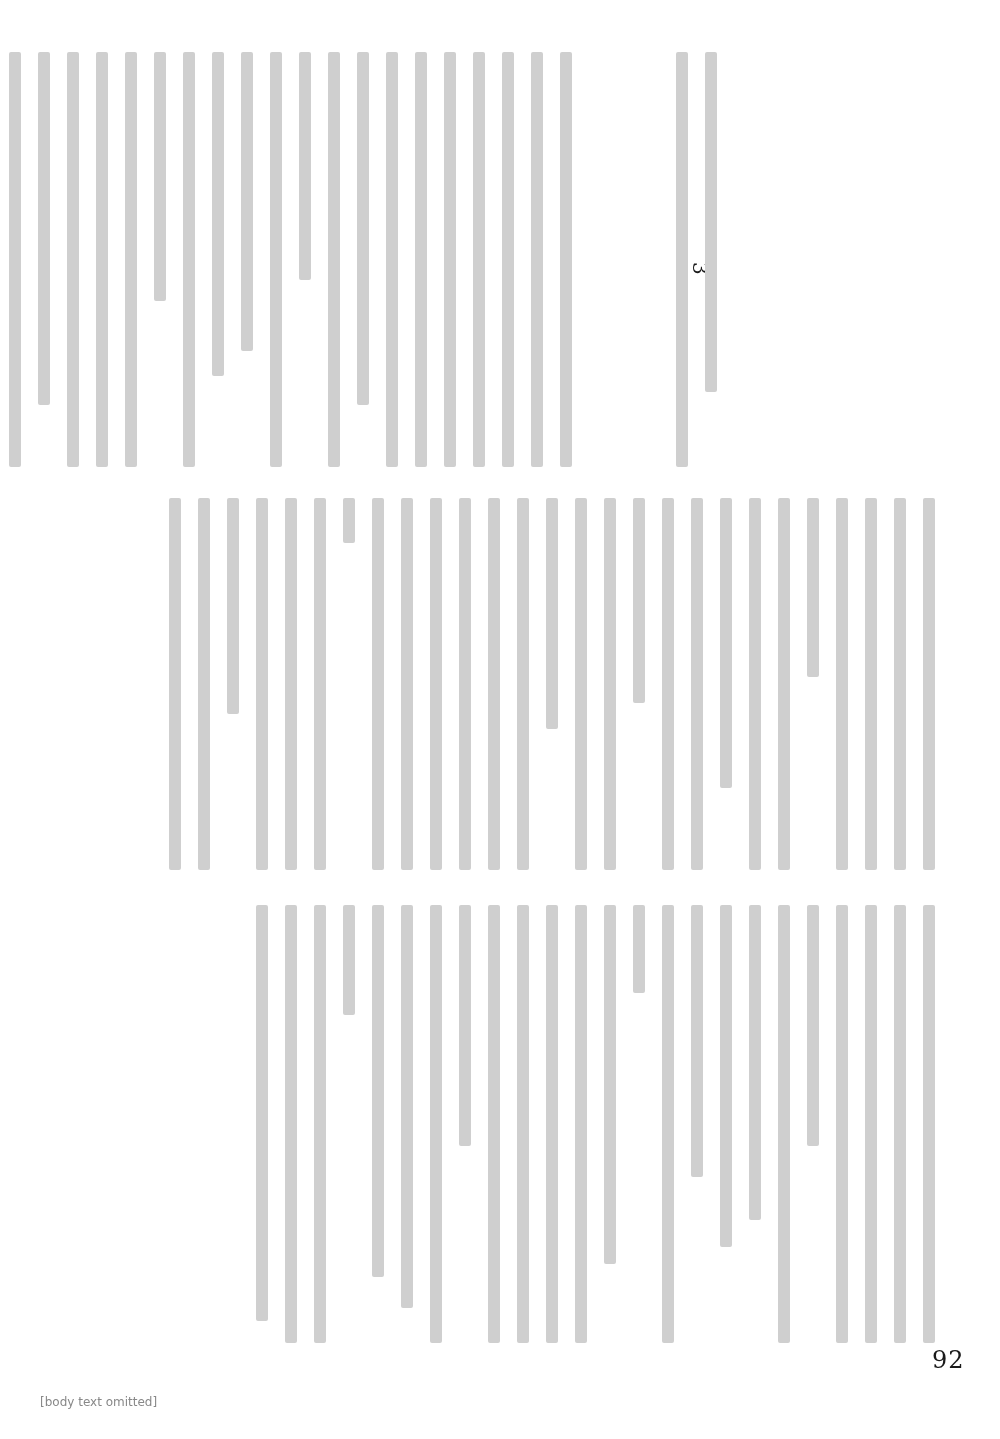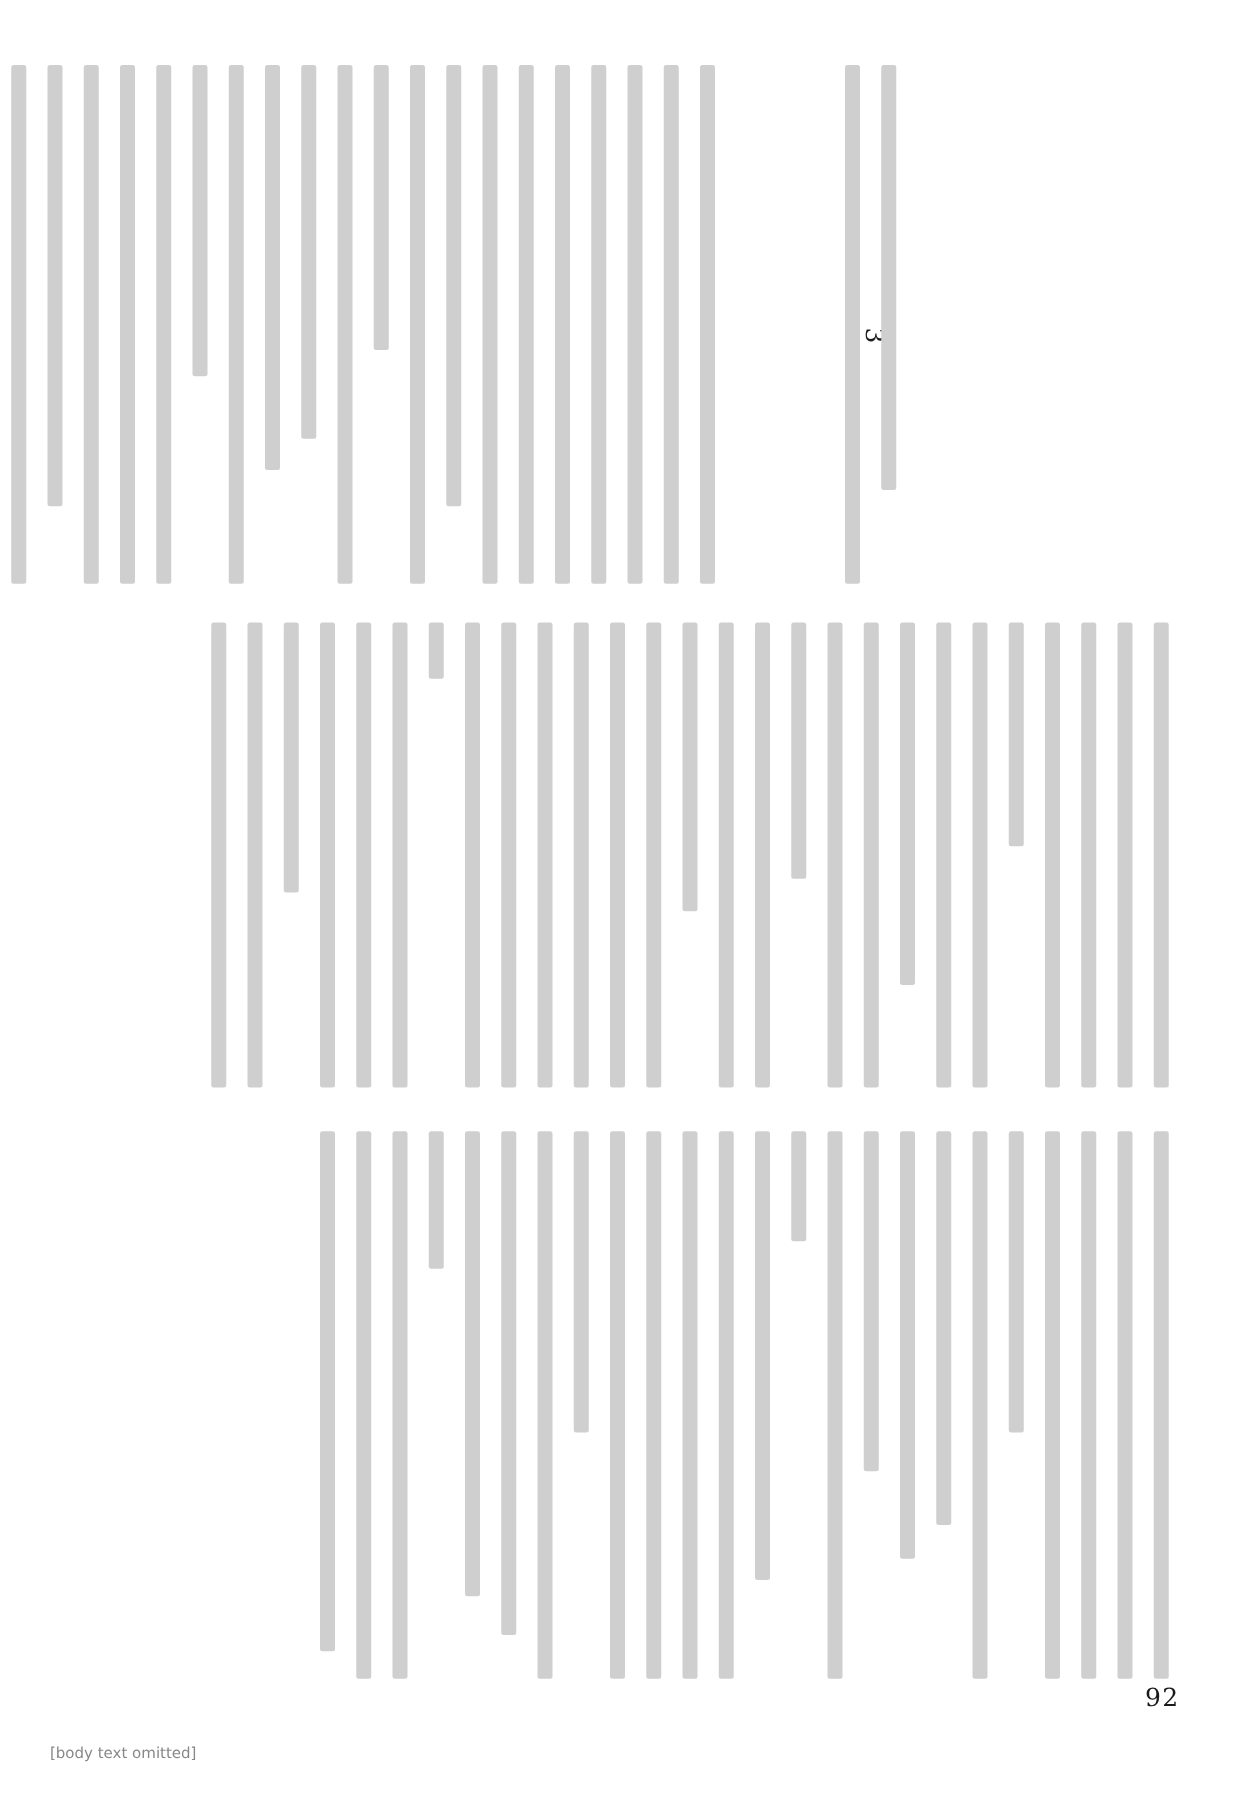--- a/index.html
+++ b/index.html
@@ -30,22 +30,23 @@
       background: #cfcfcf;
       border-radius: 2px;
     }
     .heading {
       position: absolute;
       font-size: 20px;
       writing-mode: vertical-rl;
     }
     .page-number {
       position: absolute;
-      font-size: 20px;
+      font-size: 24px;
       letter-spacing: 1px;
+      margin-left: 16px;
     }
     .redaction-note {
       position: absolute;
       left: 40px; top: 1395px;
       font-size: 12px;
       color: #888;
       font-family: "DejaVu Sans", sans-serif;
     }
   </style>
 </head>

